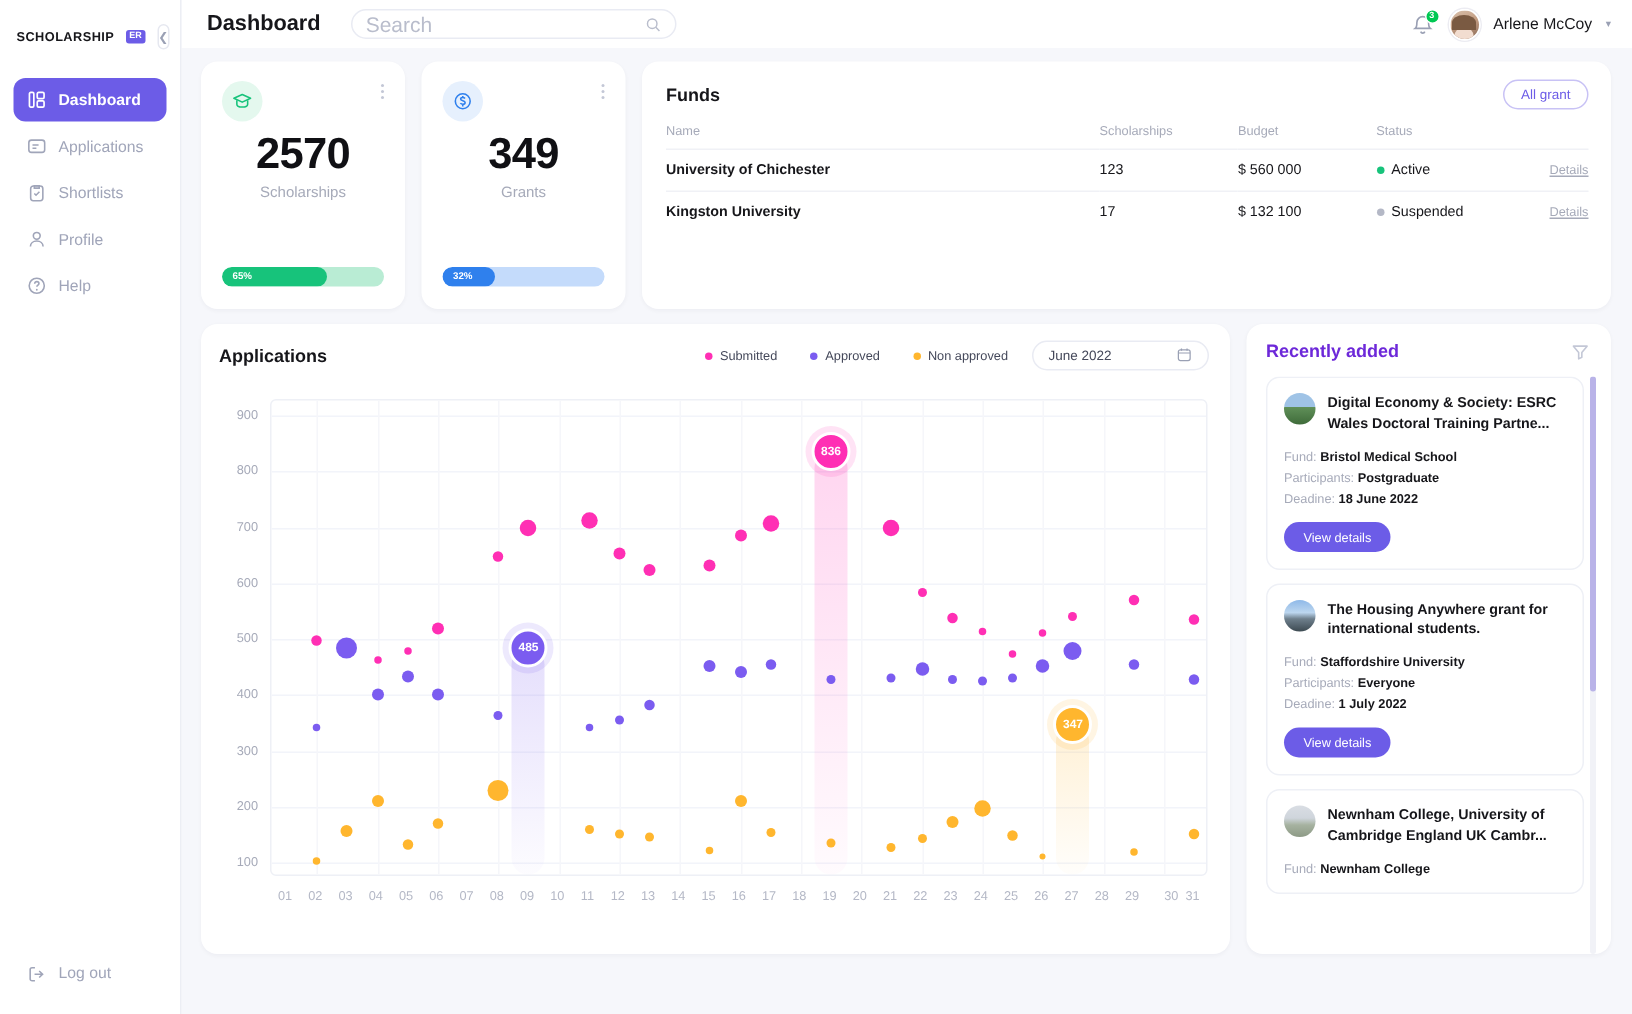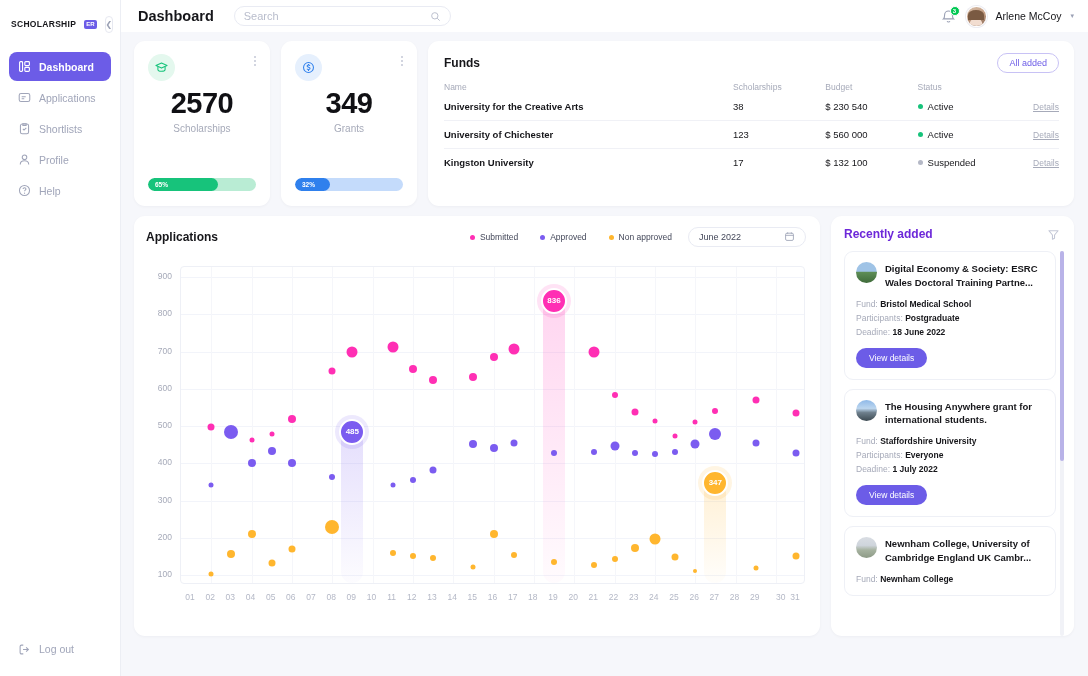--- a/index.html
+++ b/index.html
@@ -64,21 +64,21 @@
     height: 32px; background: #fff; display: flex; align-items: center;
     padding: 0 14px 0 17px; gap: 14px; flex: 0 0 32px;
   }
   .page-title { font-size: 14.5px; font-weight: bold; color: #16161a; }
   .search-wrap {
     width: 217px; height: 20px; border: 1px solid #e9ebf3; border-radius: 11px;
     display: flex; align-items: center; padding: 0 9px; background: #fff;
     margin-left: 6px;
   }
   .search-wrap input {
-    border: none; outline: none; flex: 1; font-size: 11px; color: #5c6277;
+    border: none; outline: none; flex: 1; font-size: 14px; color: #5c6277;
     font-family: inherit; background: transparent;
   }
   .search-wrap input::placeholder { color: #b9bdcc; }
   .search-ico { color: #b9bdcc; display: flex; }
   .topbar-right { margin-left: auto; display: flex; align-items: center; gap: 9px; }
   .bell { position: relative; width: 17px; height: 17px; color: #9aa0b4; cursor: pointer; }
   .bell-badge {
     position: absolute; top: -2px; right: -3px; background: #00c853; color: #fff;
     font-size: 6px; min-width: 10px; height: 10px; border-radius: 5px;
     display: flex; align-items: center; justify-content: center; font-weight: bold;
@@ -375,45 +375,33 @@
           <div class="bar-fill" id="fill1" style="background: rgb(47, 128, 237); width: 32%;">
             <span>32%</span>
           </div>
         </div>
       </div>
 
 
       <section class="funds-card">
         <div class="funds-head">
           <div class="funds-title">Funds</div>
-          <button class="all-funds-btn">All added</button>
+          <button class="all-funds-btn">All grant</button>
         </div>
         <table class="funds">
           <thead>
             <tr>
               <th style="width:47%">Name</th>
               <th class="c" style="width:15%">Scholarships</th>
               <th class="c" style="width:15%">Budget</th>
               <th class="c" style="width:15%">Status</th>
               <th style="width:8%"></th>
             </tr>
           </thead>
           <tbody id="funds-body">
-              <tr class="table-row first">
-                <td class="fname">University for the Creative Arts</td>
-                <td class="c">38</td>
-                <td class="c">$ 230 540</td>
-                <td class="c">
-                  <span class="status-cell">
-                    <span class="status-dot" style="background: rgb(23, 195, 123);"></span>
-                    <span>Active</span>
-                  </span>
-                </td>
-                <td style="text-align:right"><span class="details-link">Details</span></td>
-              </tr>
               <tr class="table-row">
                 <td class="fname">University of Chichester</td>
                 <td class="c">123</td>
                 <td class="c">$ 560 000</td>
                 <td class="c">
                   <span class="status-cell">
                     <span class="status-dot" style="background: rgb(23, 195, 123);"></span>
                     <span>Active</span>
                   </span>
                 </td>

